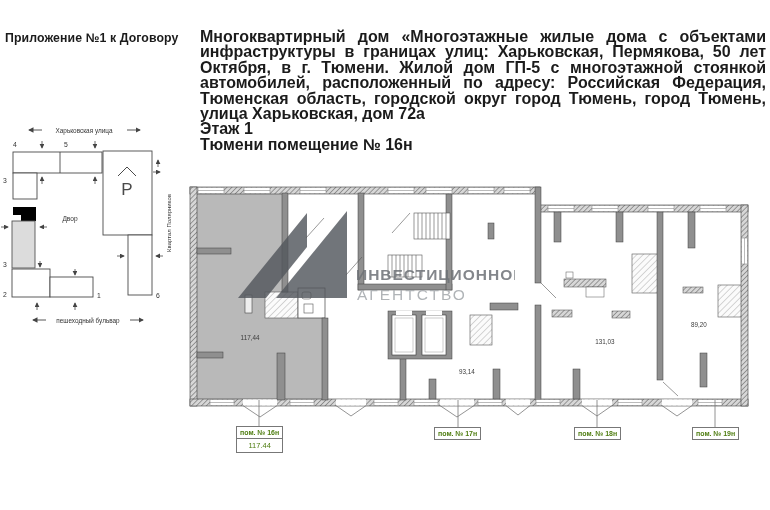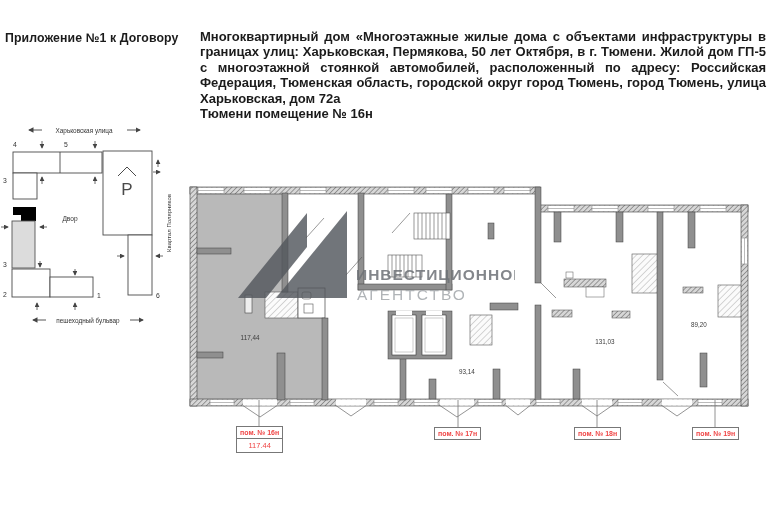--- a/index.html
+++ b/index.html
@@ -1,34 +1,35 @@
 <!DOCTYPE html>
 <html><head>
 <meta charset="utf-8">
 <style>
   html,body{margin:0;padding:0;background:#fff;width:770px;height:510px;overflow:hidden;
     font-family:"Liberation Sans","DejaVu Sans",sans-serif;color:#1b1b1b;}
   .page{position:relative;width:770px;height:437px;background:#fff;}
   .abs{position:absolute;}
   .doc-title{left:5px;top:31px;width:190px;font-size:12.3px;font-weight:700;letter-spacing:.1px;}
-  .desc{left:200px;top:29px;width:566px;font-size:13px;font-weight:700;line-height:15.4px;}
+  .desc{left:200px;top:29px;width:566px;font-size:16px;font-weight:700;line-height:15.4px;}
   .desc .par{text-align:justify;}
-  .unit-box{background:#fff;border:1px solid #777;text-align:center;color:#ef4444;}
+  .unit-box{background:#fff;border:1px solid #777;text-align:center;color:#4d7c0f;}
   .unit-box .nm{font-size:7px;font-weight:700;padding:2px 3px;white-space:nowrap;}
   .unit-box .ar{font-size:7.5px;border-top:1px solid #777;padding:2px 3px;}
   svg text{font-family:"Liberation Sans","DejaVu Sans",sans-serif;}
 </style>
 </head>
 <body>
 
 <div class="page">
 
   <div class="abs doc-title">Приложение №1 к Договору</div>
   <div class="abs desc">
     <div class="par">Многоквартирный дом «Многоэтажные жилые дома с объектами инфраструктуры в границах улиц: Харьковская, Пермякова, 50 лет Октября, в г. Тюмени. Жилой дом ГП-5 с многоэтажной стоянкой автомобилей, расположенный по адресу: Российская Федерация, Тюменская область, городской округ город Тюмень, город Тюмень, улица Харьковская, дом 72а</div>
+    <div>Этаж 1</div>
     <div>Тюмени помещение № 16н</div>
   </div>
 
   <svg class="abs" style="left:0;top:115px" width="190" height="215" viewBox="0 0 190 215">
     <defs>
       <marker id="ah" markerWidth="7" markerHeight="7" refX="5" refY="3" orient="auto">
         <path d="M0,0 L6,3 L0,6 Z" fill="#444"></path>
       </marker>
     </defs>
     <g stroke="#444" stroke-width="0.9" fill="none">

